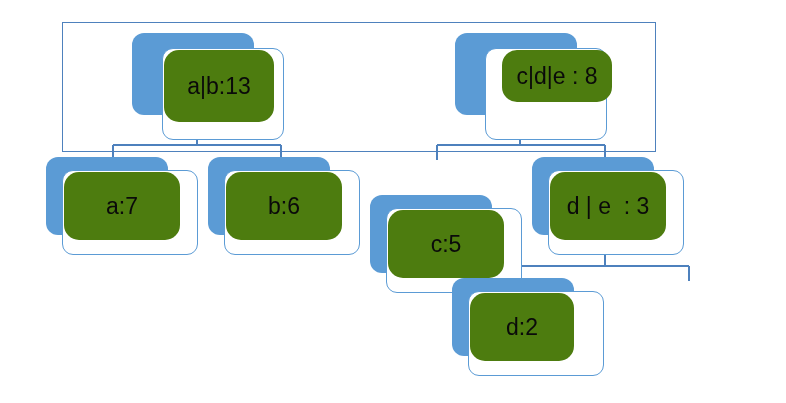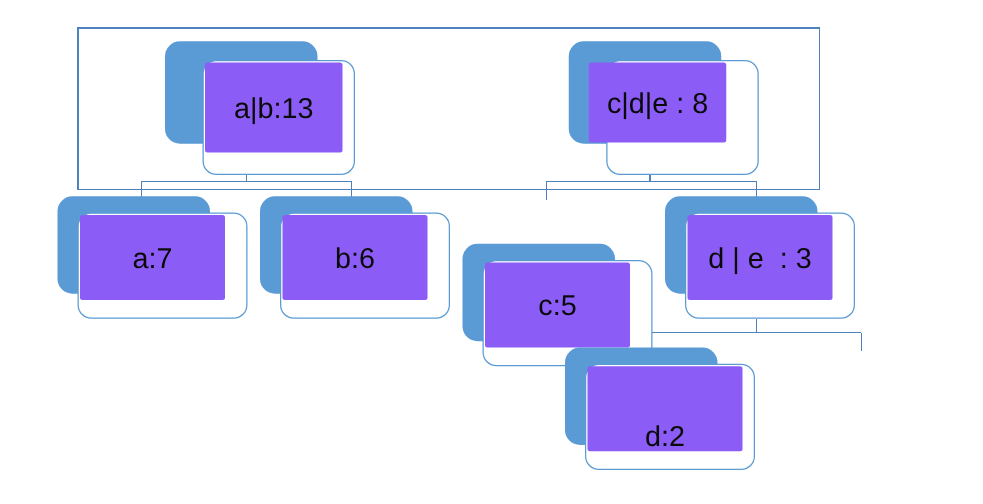--- a/index.html
+++ b/index.html
@@ -44,22 +44,22 @@
   .node .sheet {
     position: absolute;
     border-radius: 11px;
     background: #ffffff;
     border: 1px solid #5B9BD5;
     box-sizing: border-box;
   }
   
   .node .panel {
     position: absolute;
-    border-radius: 2px;
-    background: #8b5cf6;
+    border-radius: 15px;
+    background: #4d7c0f;
     box-sizing: border-box;
     display: flex;
     align-items: center;
     justify-content: center;
   }
   .node .label {
     color: #0a0a0a;
     font-family: "Liberation Sans", sans-serif;
     font-size: 23px;
     line-height: 1;
@@ -89,21 +89,21 @@
     <div class="slab" style="width:122px; height:82px;"></div>
     <div class="sheet" style="left:30px; top:15px; width:122px; height:92px;"></div>
     <div class="panel" style="left:32px; top:17px; width:110px; height:72px;">
       <span class="label">a|b:13</span>
     </div>
   </div>
 
   <div class="node" style="left:455px; top:33px; width:152px; height:107px;">
     <div class="slab" style="width:122px; height:82px;"></div>
     <div class="sheet" style="left:30px; top:15px; width:122px; height:92px;"></div>
-    <div class="panel" style="left:16px; top:17px; width:110px; height:64px;">
+    <div class="panel" style="left:47px; top:17px; width:110px; height:52px;">
       <span class="label">c|d|e : 8</span>
     </div>
   </div>
 
   <div class="node" style="left:46px; top:157px; width:152px; height:98px;">
     <div class="slab" style="width:122px; height:78px;"></div>
     <div class="sheet" style="left:16px; top:13px; width:136px; height:85px;"></div>
     <div class="panel" style="left:18px; top:15px; width:116px; height:68px;">
       <span class="label">a:7</span>
     </div>
@@ -129,19 +129,19 @@
     <div class="slab" style="width:122px; height:78px;"></div>
     <div class="sheet" style="left:16px; top:13px; width:136px; height:85px;"></div>
     <div class="panel" style="left:18px; top:15px; width:116px; height:68px;align-items:center;">
       <span class="label">d | e  : 3</span>
     </div>
   </div>
 
   <div class="node" style="left:452px; top:278px; width:152px; height:98px;">
     <div class="slab" style="width:122px; height:78px;"></div>
     <div class="sheet" style="left:16px; top:13px; width:136px; height:85px;"></div>
-    <div class="panel" style="left:18px; top:15px; width:124px; height:68px;align-items:flex-end;">
+    <div class="panel" style="left:18px; top:15px; width:104px; height:68px;">
       <span class="label">d:2</span>
     </div>
   </div>
 
 
 </div>
 
 </body></html>

